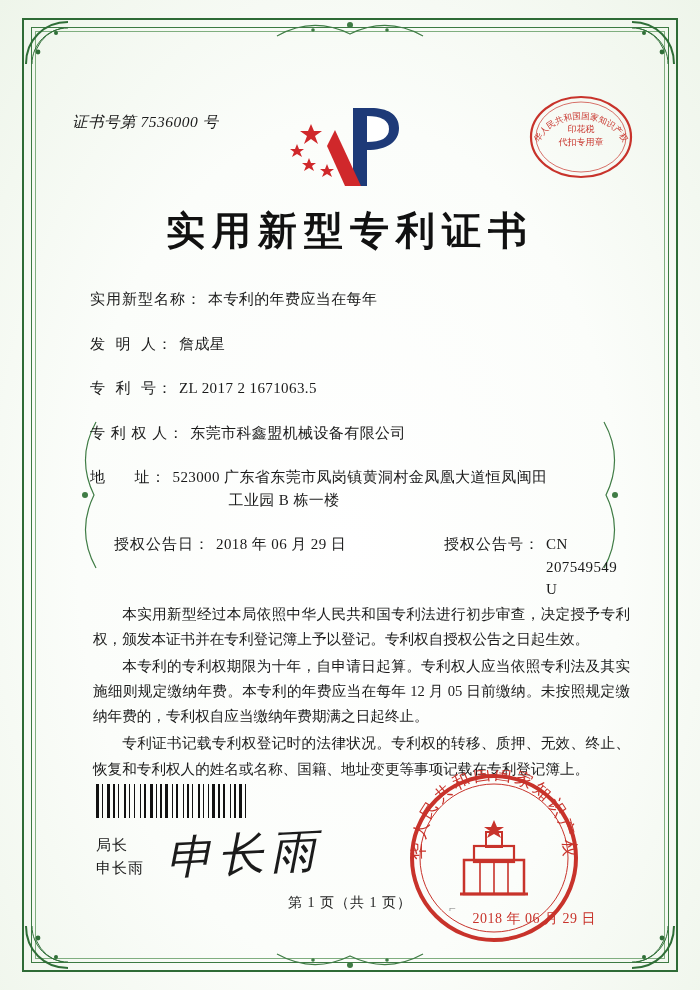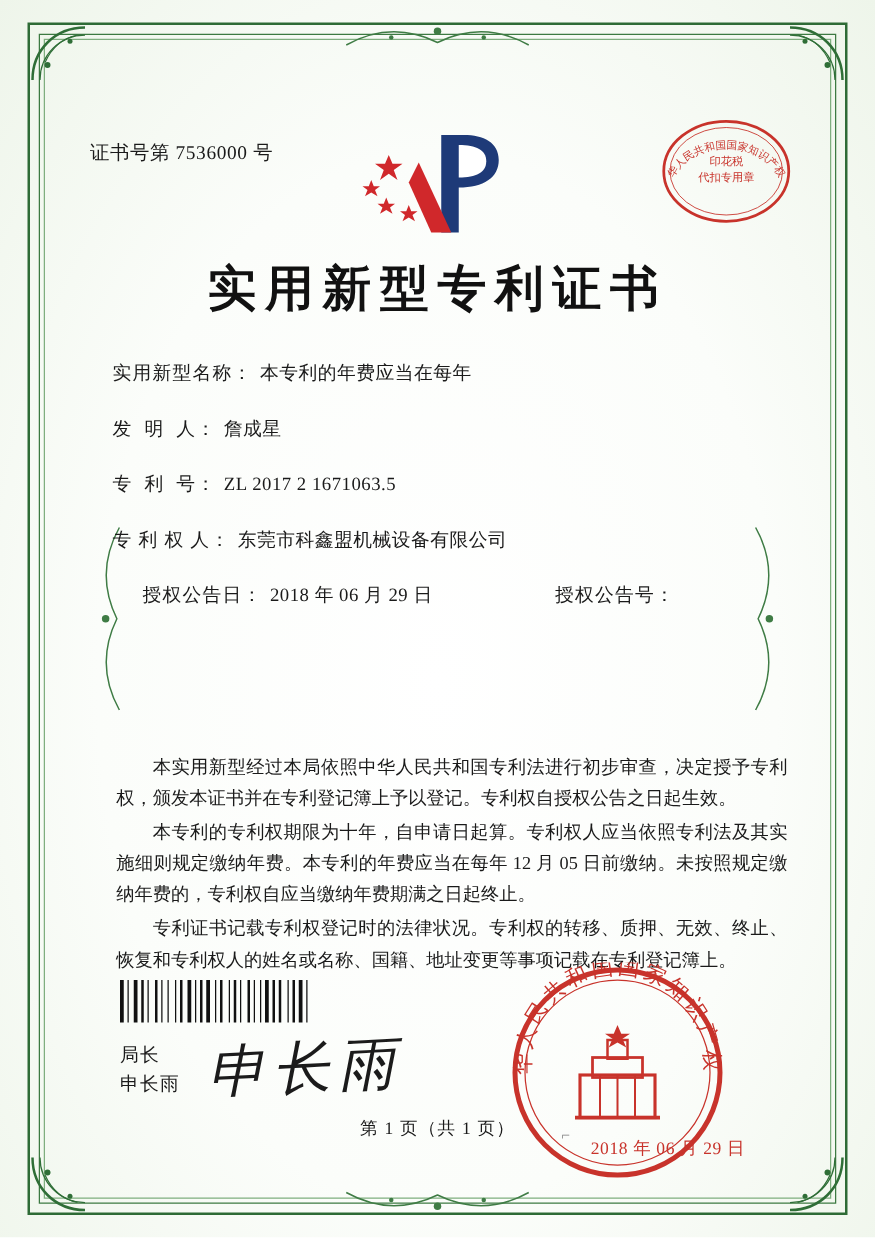--- a/index.html
+++ b/index.html
@@ -68,20 +68,21 @@
     left: 48px; right: 48px; top: 44px; bottom: 44px;
   }
 
   .cert-no {
     position: absolute;
     left: 24px;
     top: 68px;
     font-size: 15.5px;
     letter-spacing: 0.5px;
     white-space: nowrap;
+    font-style: italic;
   }
 
   
   .logo {
     position: absolute;
     left: 50%;
     top: 58px;
     transform: translateX(-50%);
     width: 150px;
     height: 88px;
@@ -357,28 +358,36 @@
         <span class="field-label">专  利  号：</span>
         <span class="field-value">ZL 2017 2 1671063.5</span>
       </div>
 
 
       <div class="field-row">
         <span class="field-label">专 利 权 人：</span>
         <span class="field-value">东莞市科鑫盟机械设备有限公司</span>
       </div>
 
+      <div class="field-row">
+        <span class="field-label">地      址：</span>
+        <span class="field-value">
+          <span>523000 广东省东莞市凤岗镇黄洞村金凤凰大道恒凤闽田</span>
+          <span class="wrap2">工业园 B 栋一楼</span>
+        </span>
+      </div>
 
       <div class="row-two">
         <span class="half first">
           <span class="field-label">授权公告日：</span>
           <span class="field-value">2018 年 06 月 29 日</span>
         </span>
         <span class="half">
           <span class="field-label">授权公告号：</span>
+          <span class="field-value">CN 207549549 U</span>
         </span>
       </div>
 
     </div>
 
     <div class="paragraphs">
       <p>本实用新型经过本局依照中华人民共和国专利法进行初步审查，决定授予专利权，颁发本证书并在专利登记簿上予以登记。专利权自授权公告之日起生效。</p>
       <p>本专利的专利权期限为十年，自申请日起算。专利权人应当依照专利法及其实施细则规定缴纳年费。本专利的年费应当在每年 12 月 05 日前缴纳。未按照规定缴纳年费的，专利权自应当缴纳年费期满之日起终止。</p>
       <p>专利证书记载专利权登记时的法律状况。专利权的转移、质押、无效、终止、恢复和专利权人的姓名或名称、国籍、地址变更等事项记载在专利登记簿上。</p>
     </div>

